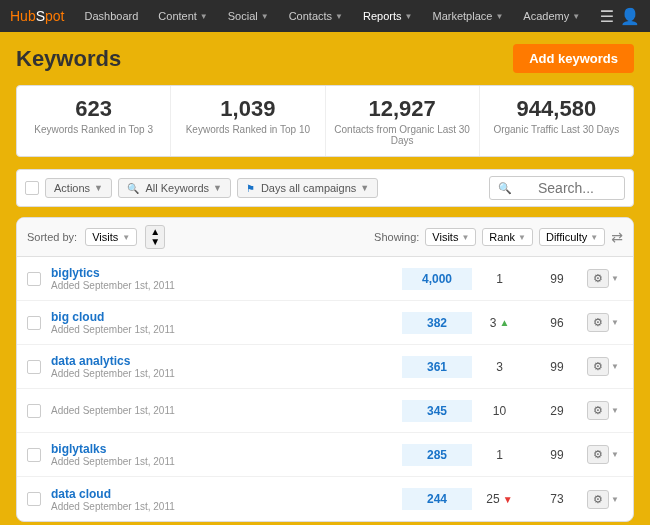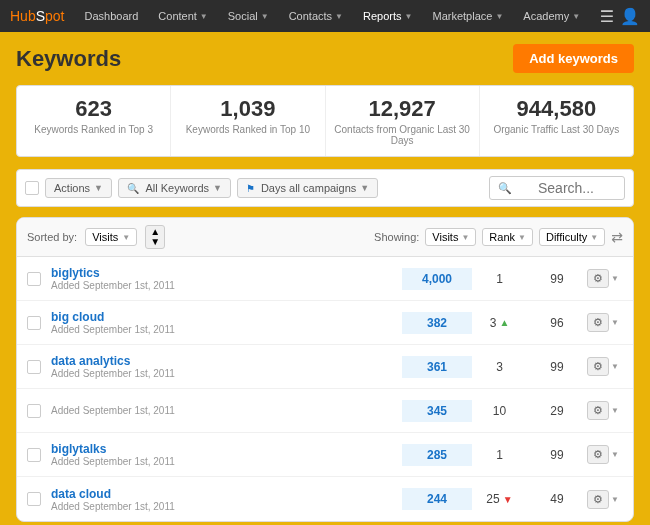--- a/index.html
+++ b/index.html
@@ -487,21 +487,21 @@
       <div class="row-checkbox"></div>
       <div class="keyword-info">
         <div class="keyword-name">data cloud</div>
         <div class="keyword-date">Added September 1st, 2011</div>
       </div>
       <div class="visits-cell">244</div>
       <div class="rank-cell">
         <span>25</span>
         <span class="trend-down">▼</span>
       </div>
-      <div class="difficulty-cell">49</div>
+      <div class="difficulty-cell">73</div>
       <div class="row-actions">
         <span class="gear-btn">⚙</span>
         <span class="nav-chevron">▼</span>
       </div>
     </div>
   </div>
 
 </div>
 
 </body></html>

